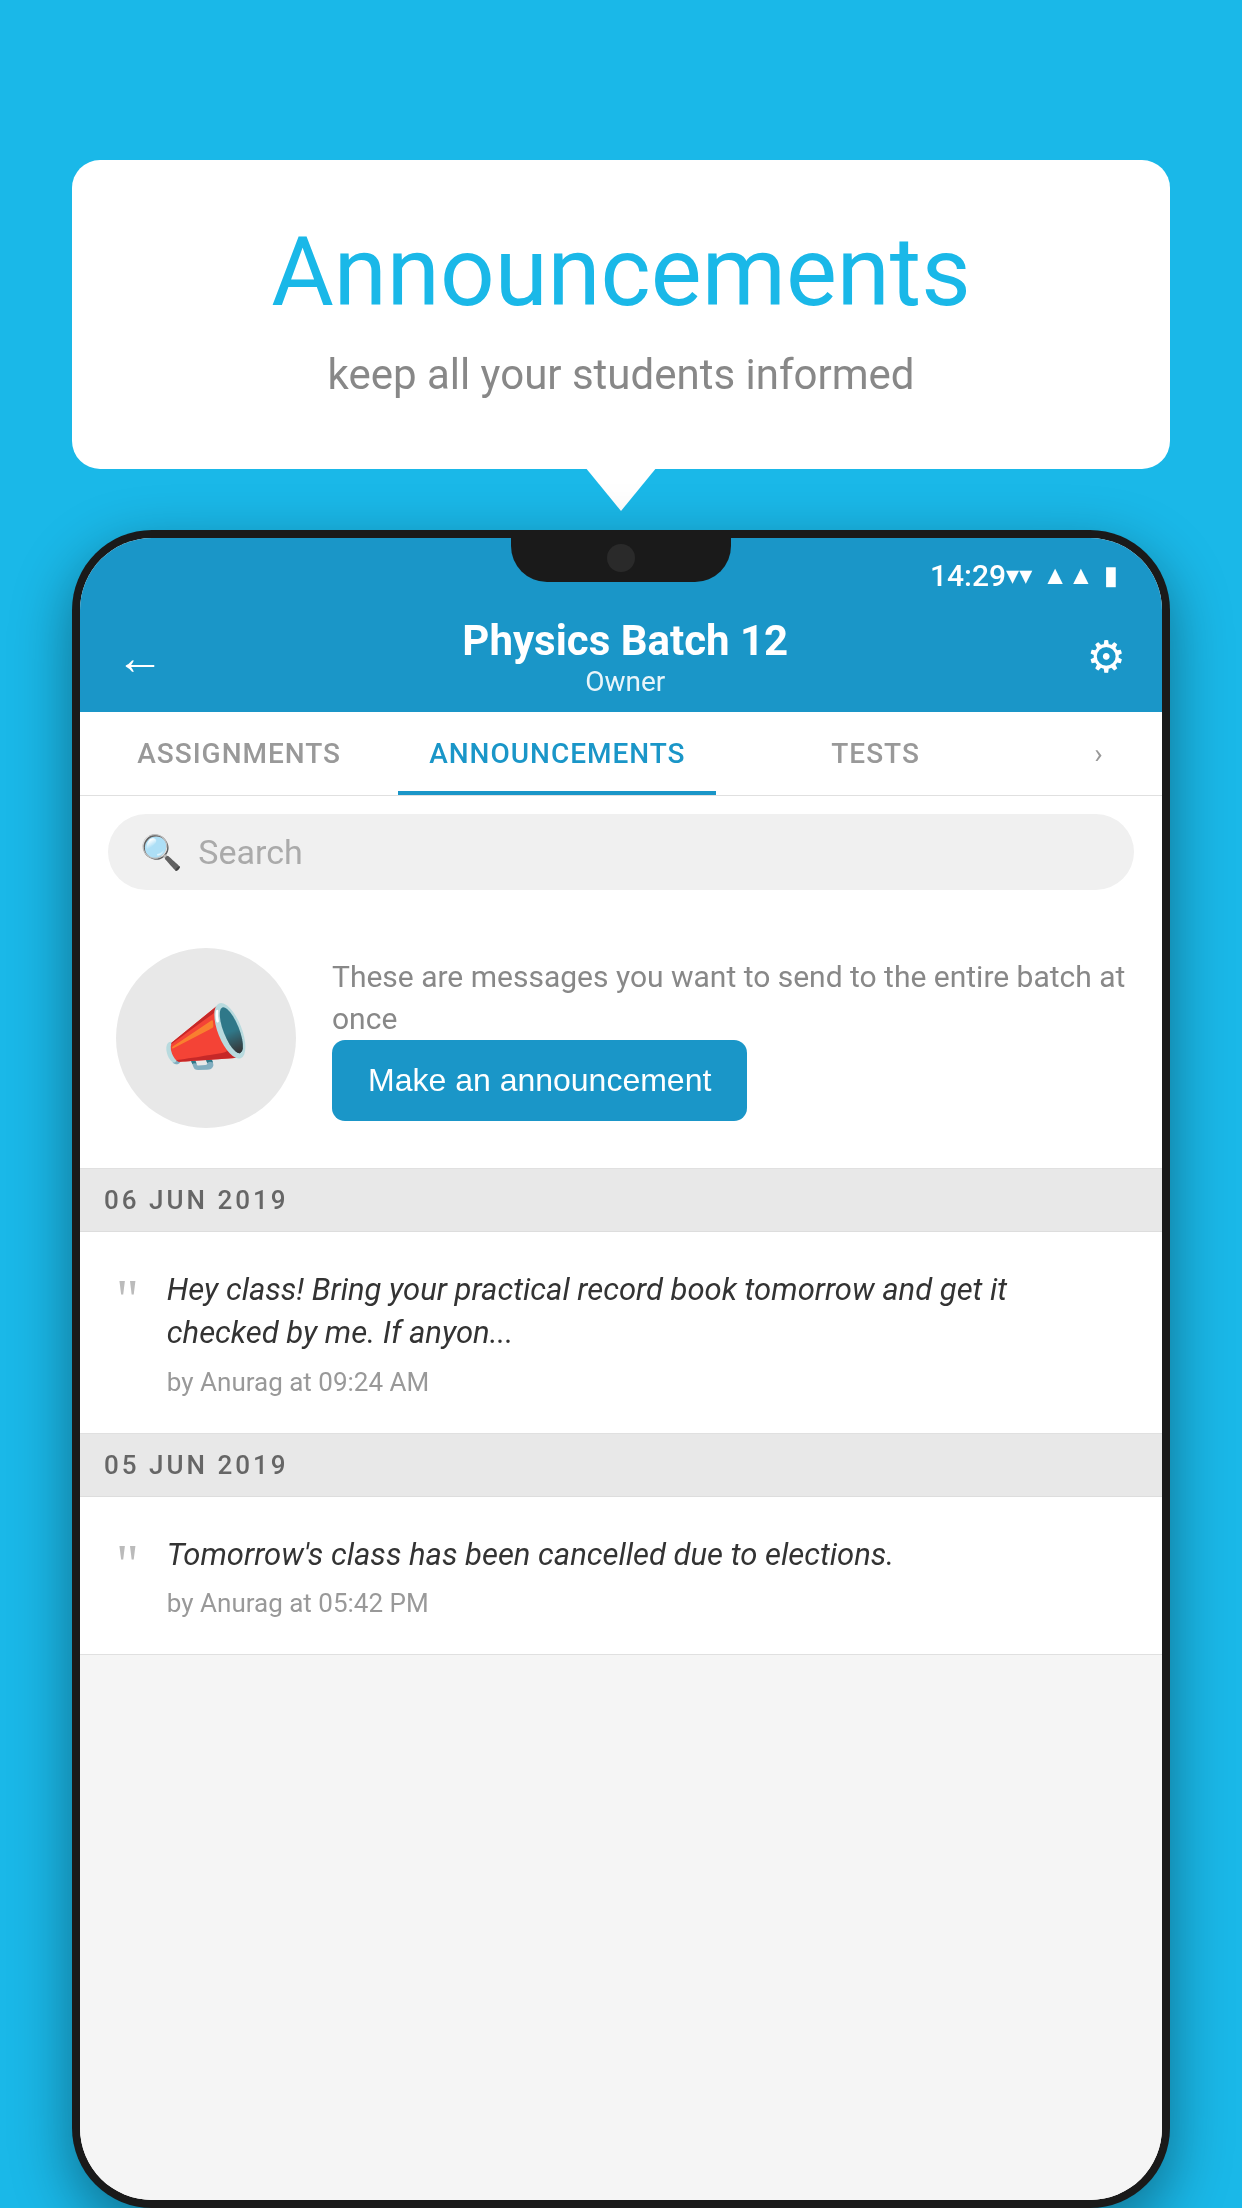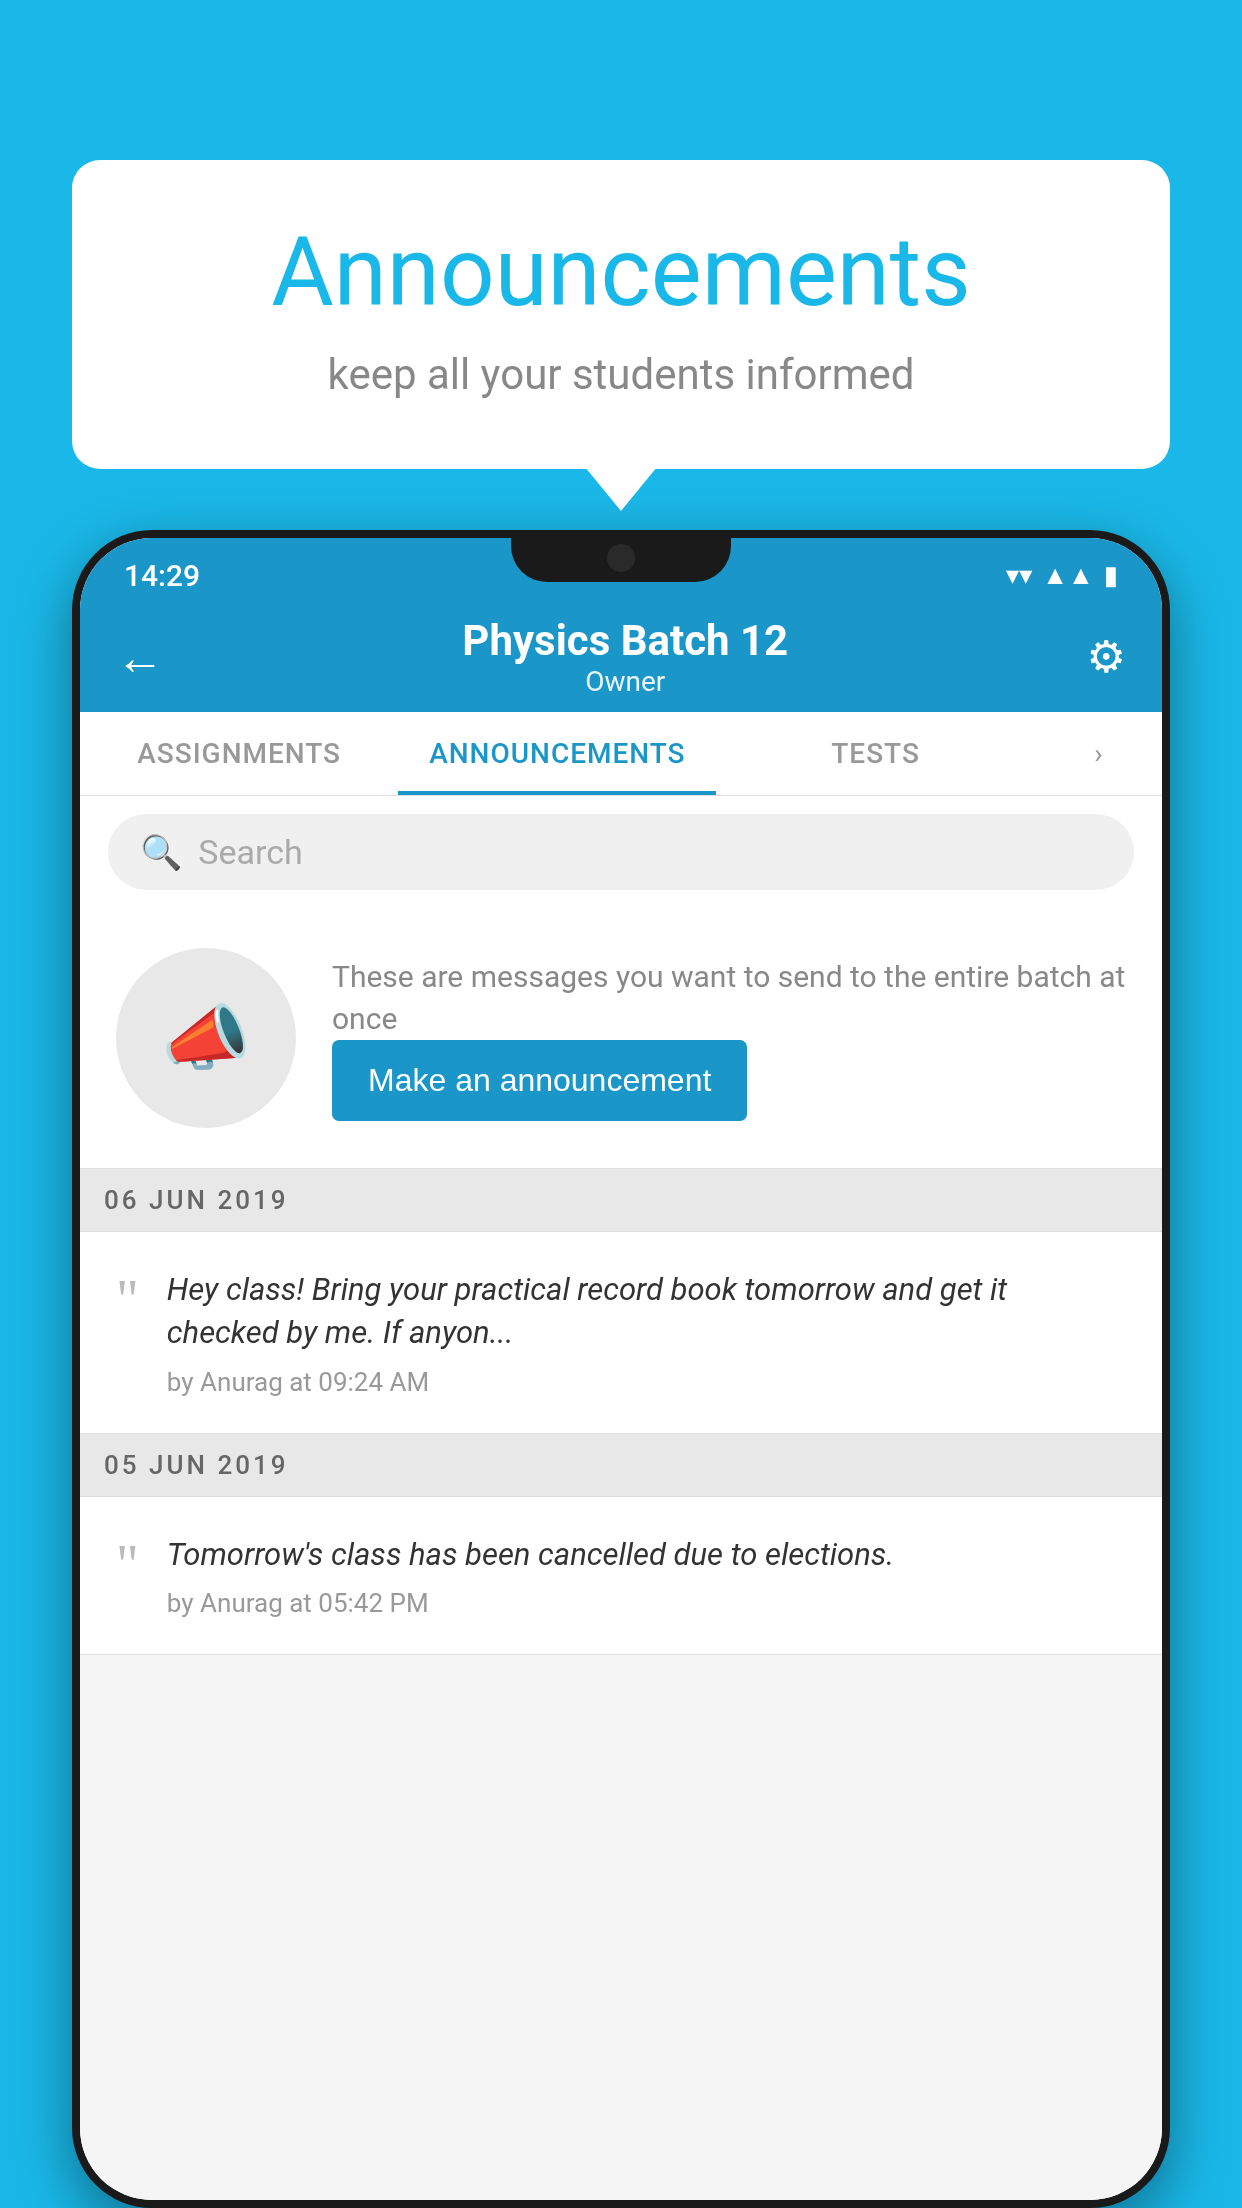--- a/index.html
+++ b/index.html
@@ -116,21 +116,21 @@
       border-radius: 72px;
       overflow: hidden;
     }
 
     
     .status-bar {
       background: #1a96c8;
       height: 64px;
       display: flex;
       align-items: center;
-      justify-content: space-between;
+      justify-content: flex-end;
       padding: 0 44px;
       padding-top: 10px;
     }
 
     .status-time {
       color: white;
       font-size: 30px;
       font-weight: 500;
     }
 
@@ -294,21 +294,21 @@
     .promo-text {
       color: #888;
       font-size: 30px;
       line-height: 1.4;
     }
 
     .make-announcement-btn {
       background: #1a96c8;
       color: white;
       border: none;
-      border-radius: 7px;
+      border-radius: 13px;
       padding: 22px 36px;
       font-size: 32px;
       cursor: pointer;
       font-weight: 500;
     }
 
     
     .date-separator {
       background: #e8e8e8;
       padding: 16px 24px;

